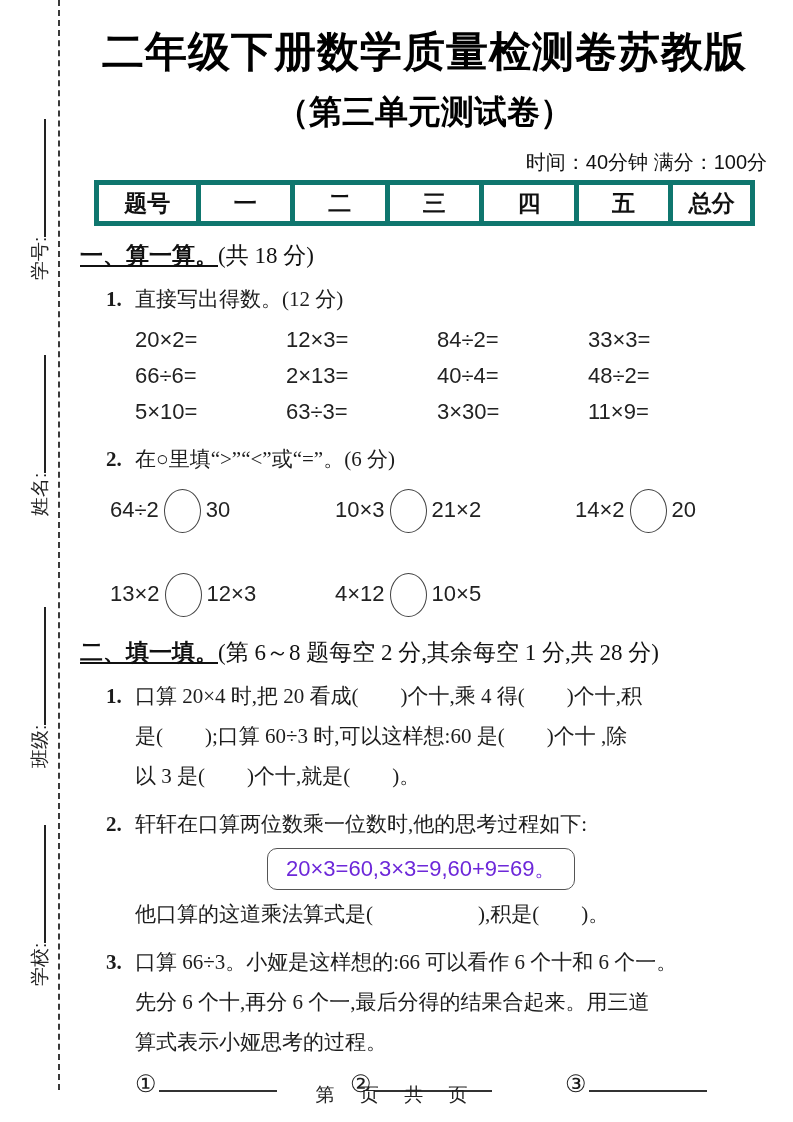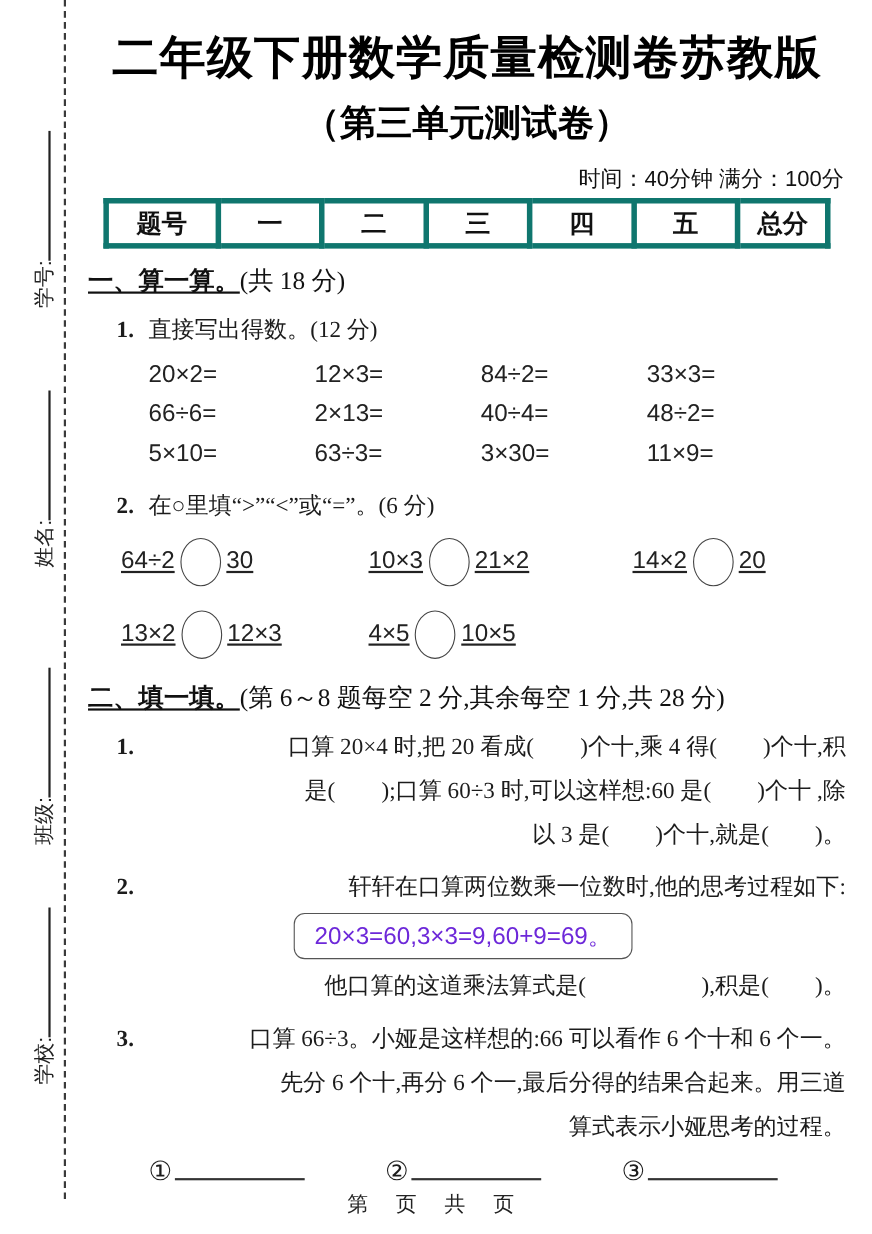--- a/index.html
+++ b/index.html
@@ -104,37 +104,36 @@
     row-gap: 6px;
     font-family: "Liberation Sans", sans-serif;
     font-size: 22px;
     line-height: 30px;
     color: #222;
   }
   .cmp-grid {
     display: grid;
     grid-template-columns: 225px 240px auto;
     padding: 10px 0 6px 30px;
-    row-gap: 22px;
+    row-gap: 40px;
     font-family: "Liberation Sans", sans-serif;
     font-size: 22px;
     color: #222;
     align-items: center;
-    text-decoration: underline;
   }
   .cmp-item { white-space: nowrap; }
   .cmp-circle {
     display: inline-block;
     width: 37px; height: 44px;
     border: 1.6px solid #444;
     border-radius: 50%;
     vertical-align: middle;
     margin: 0 5px;
   }
-  .fill-line { white-space: nowrap; text-align: right; }
+  .fill-line { white-space: nowrap; }
   .thought-box {
     display: inline-block;
     margin: 4px 0 4px 132px;
     padding: 4px 18px;
     border: 1.8px solid #555;
     border-radius: 10px;
     font-family: "Liberation Sans", sans-serif;
     font-size: 22px;
     line-height: 32px;
     color: #6d28d9;
@@ -239,21 +238,21 @@
 
     <div class="q">
       <span class="qnum">2.</span>
       <span>在○里填“&gt;”“&lt;”或“=”。(6 分)</span>
     </div>
     <div class="cmp-grid">
       <span class="cmp-item"><span>64÷2</span><span class="cmp-circle"></span><span>30</span></span>
       <span class="cmp-item"><span>10×3</span><span class="cmp-circle"></span><span>21×2</span></span>
       <span class="cmp-item"><span>14×2</span><span class="cmp-circle"></span><span>20</span></span>
       <span class="cmp-item"><span>13×2</span><span class="cmp-circle"></span><span>12×3</span></span>
-      <span class="cmp-item"><span>4×5</span><span class="cmp-circle"></span><span>10×5</span></span>
+      <span class="cmp-item"><span>4×12</span><span class="cmp-circle"></span><span>10×5</span></span>
     </div>
 
     <div class="sec-heading">
       <span class="hb">二、填一填。</span><span>(第 6～8 题每空 2 分,其余每空 1 分,共 28 分)</span>
     </div>
 
     <div class="q">
       <span class="qnum">1.</span>
       <div class="fill-line">口算 20×4 时,把 20 看成(　　)个十,乘 4 得(　　)个十,积</div>
       <div class="fill-line">是(　　);口算 60÷3 时,可以这样想:60 是(　　)个十 ,除</div>

